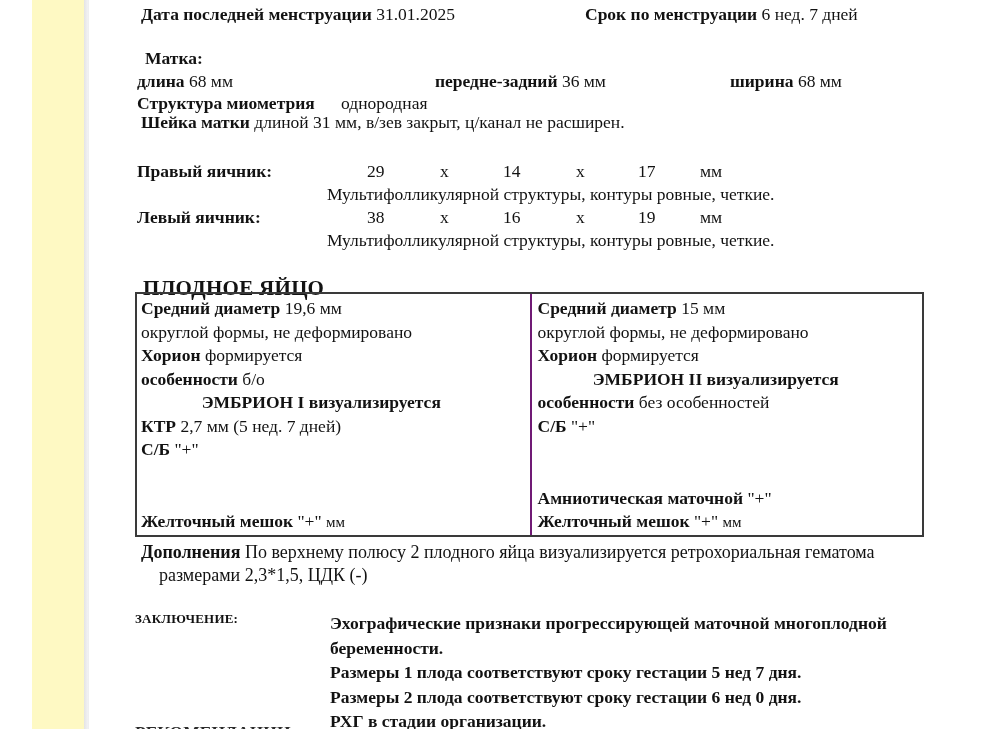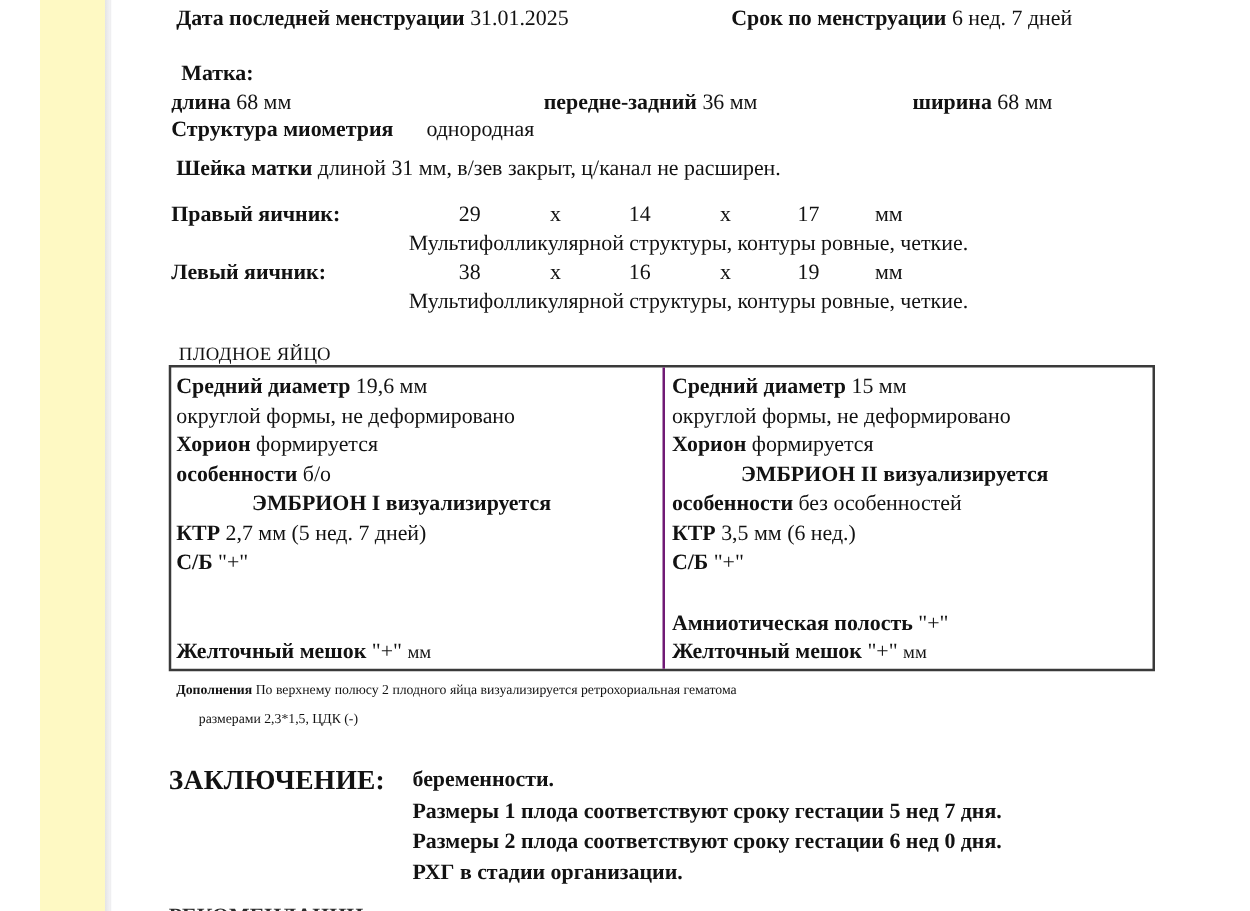--- a/index.html
+++ b/index.html
@@ -63,22 +63,22 @@
     line-height: 20px;
   }
   .b { font-weight: bold; }
   .n { font-weight: normal; }
 
   
   .sac-title {
     position: absolute;
     left: 8px;
     top: 276px;
-    font-weight: normal;
-    font-size: 15px;
+    font-weight: bold;
+    font-size: 21px;
     letter-spacing: 0.3px;
   }
   .sac-table {
     position: absolute;
     left: 0px;
     top: 292px;
     width: 789px;
     height: 245px;
     border: 2px solid #3a3a3a;
     box-sizing: border-box;
@@ -117,32 +117,32 @@
     bottom: 25px;
   }
   .sm { font-size: 15px; }
 
   
   .additions {
     position: absolute;
     left: 6px;
     top: 541px;
     width: 828px;
-    font-size: 11px;
+    font-size: 18px;
     line-height: 23px;
   }
   .additions .l2 { display: block; padding-left: 18px; }
 
   
   .concl-label {
     position: absolute;
     left: 0px;
     top: 611px;
     font-weight: bold;
-    font-size: 22px;
+    font-size: 13px;
     letter-spacing: 0.2px;
   }
   .concl-body {
     position: absolute;
     left: 195px;
     top: 611px;
     width: 640px;
     font-weight: bold;
     font-size: 17.5px;
     line-height: 24.5px;
@@ -192,21 +192,21 @@
       <div class="row" style="left:595px; top:71px;">
         <span class="b">ширина</span>
         <span class="n">68 мм</span>
       </div>
 
       <div class="row" style="left:2px; top:93px;">
         <span class="b">Структура миометрия</span>
         <span class="n" style="padding-left:22px;">однородная</span>
       </div>
 
-      <div class="row" style="left:6px; top:124px;">
+      <div class="row" style="left:6px; top:112px;">
         <span class="b">Шейка матки</span>
         <span class="n">длиной 31 мм, в/зев закрыт, ц/канал не расширен.</span>
       </div>
 
       <div class="row b" style="left:2px; top:161px;text-align:center;">Правый яичник:</div>
       <div class="row n" style="left:232px; top:161px;">29</div>
       <div class="row n" style="left:305px; top:161px;">x</div>
       <div class="row n" style="left:368px; top:161px;">14</div>
       <div class="row n" style="left:441px; top:161px;">x</div>
       <div class="row n" style="left:503px; top:161px;">17</div>
@@ -265,48 +265,45 @@
           <div class="sac-line">
             <span class="b">Хорион</span>
             <span class="n">формируется</span>
           </div>
           <div class="sac-line centered">ЭМБРИОН II визуализируется</div>
           <div class="sac-line">
             <span class="b">особенности</span>
             <span class="n">без особенностей</span>
           </div>
           <div class="sac-line">
-            <span class="b">КТР</span>
-            <span class="n">3,5 мм (6 нед.)</span>
-          </div>
-          <div class="sac-line">
             <span class="b">С/Б</span>
             <span class="n">"+"</span>
           </div>
           <div class="sac-line amnio">
-            <span class="b">Амниотическая полость</span>
+            <span class="b">Амниотическая маточной</span>
             <span class="n">"+"</span>
           </div>
           <div class="sac-line bottom">
             <span class="b">Желточный мешок</span>
             <span class="n">"+"</span>
             <span class="n sm">мм</span>
           </div>
         </div>
 
       </div>
 
       <div class="additions">
         <span class="b">Дополнения</span>
         <span class="n">По верхнему полюсу 2 плодного яйца визуализируется ретрохориальная гематома</span>
         <span class="n l2">размерами 2,3*1,5, ЦДК (-)</span>
       </div>
 
       <div class="concl-label">ЗАКЛЮЧЕНИЕ:</div>
       <div class="concl-body">
+        <div>Эхографические признаки прогрессирующей маточной многоплодной</div>
         <div>беременности.</div>
         <div>Размеры  1 плода соответствуют сроку гестации 5 нед 7 дня.</div>
         <div>Размеры  2 плода соответствуют сроку гестации 6 нед 0 дня.</div>
         <div>РХГ в стадии организации.</div>
       </div>
 
       <div class="clipped-row">РЕКОМЕНДАЦИИ:</div>
 
     </div>
   </div>

